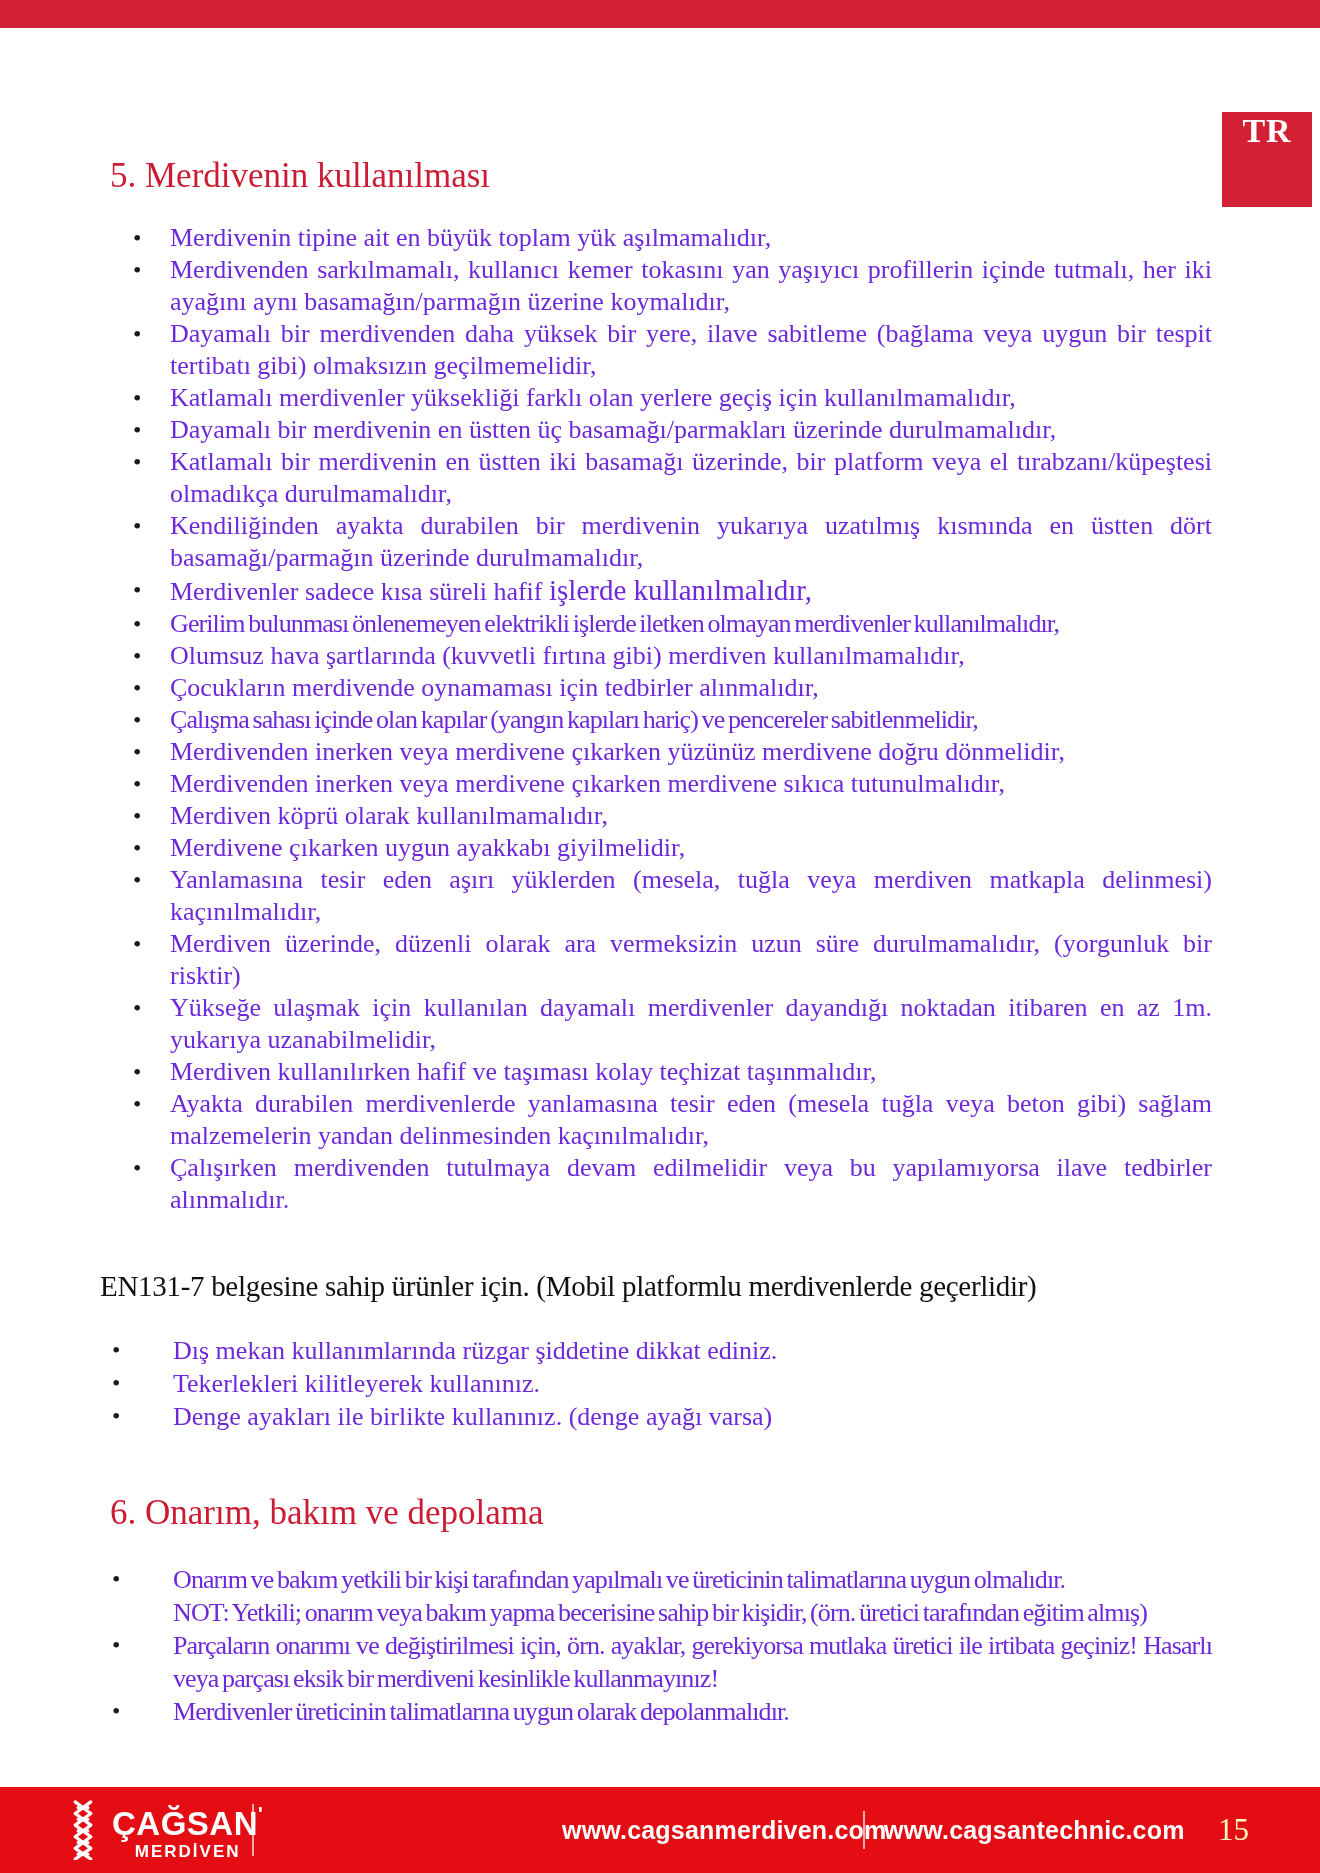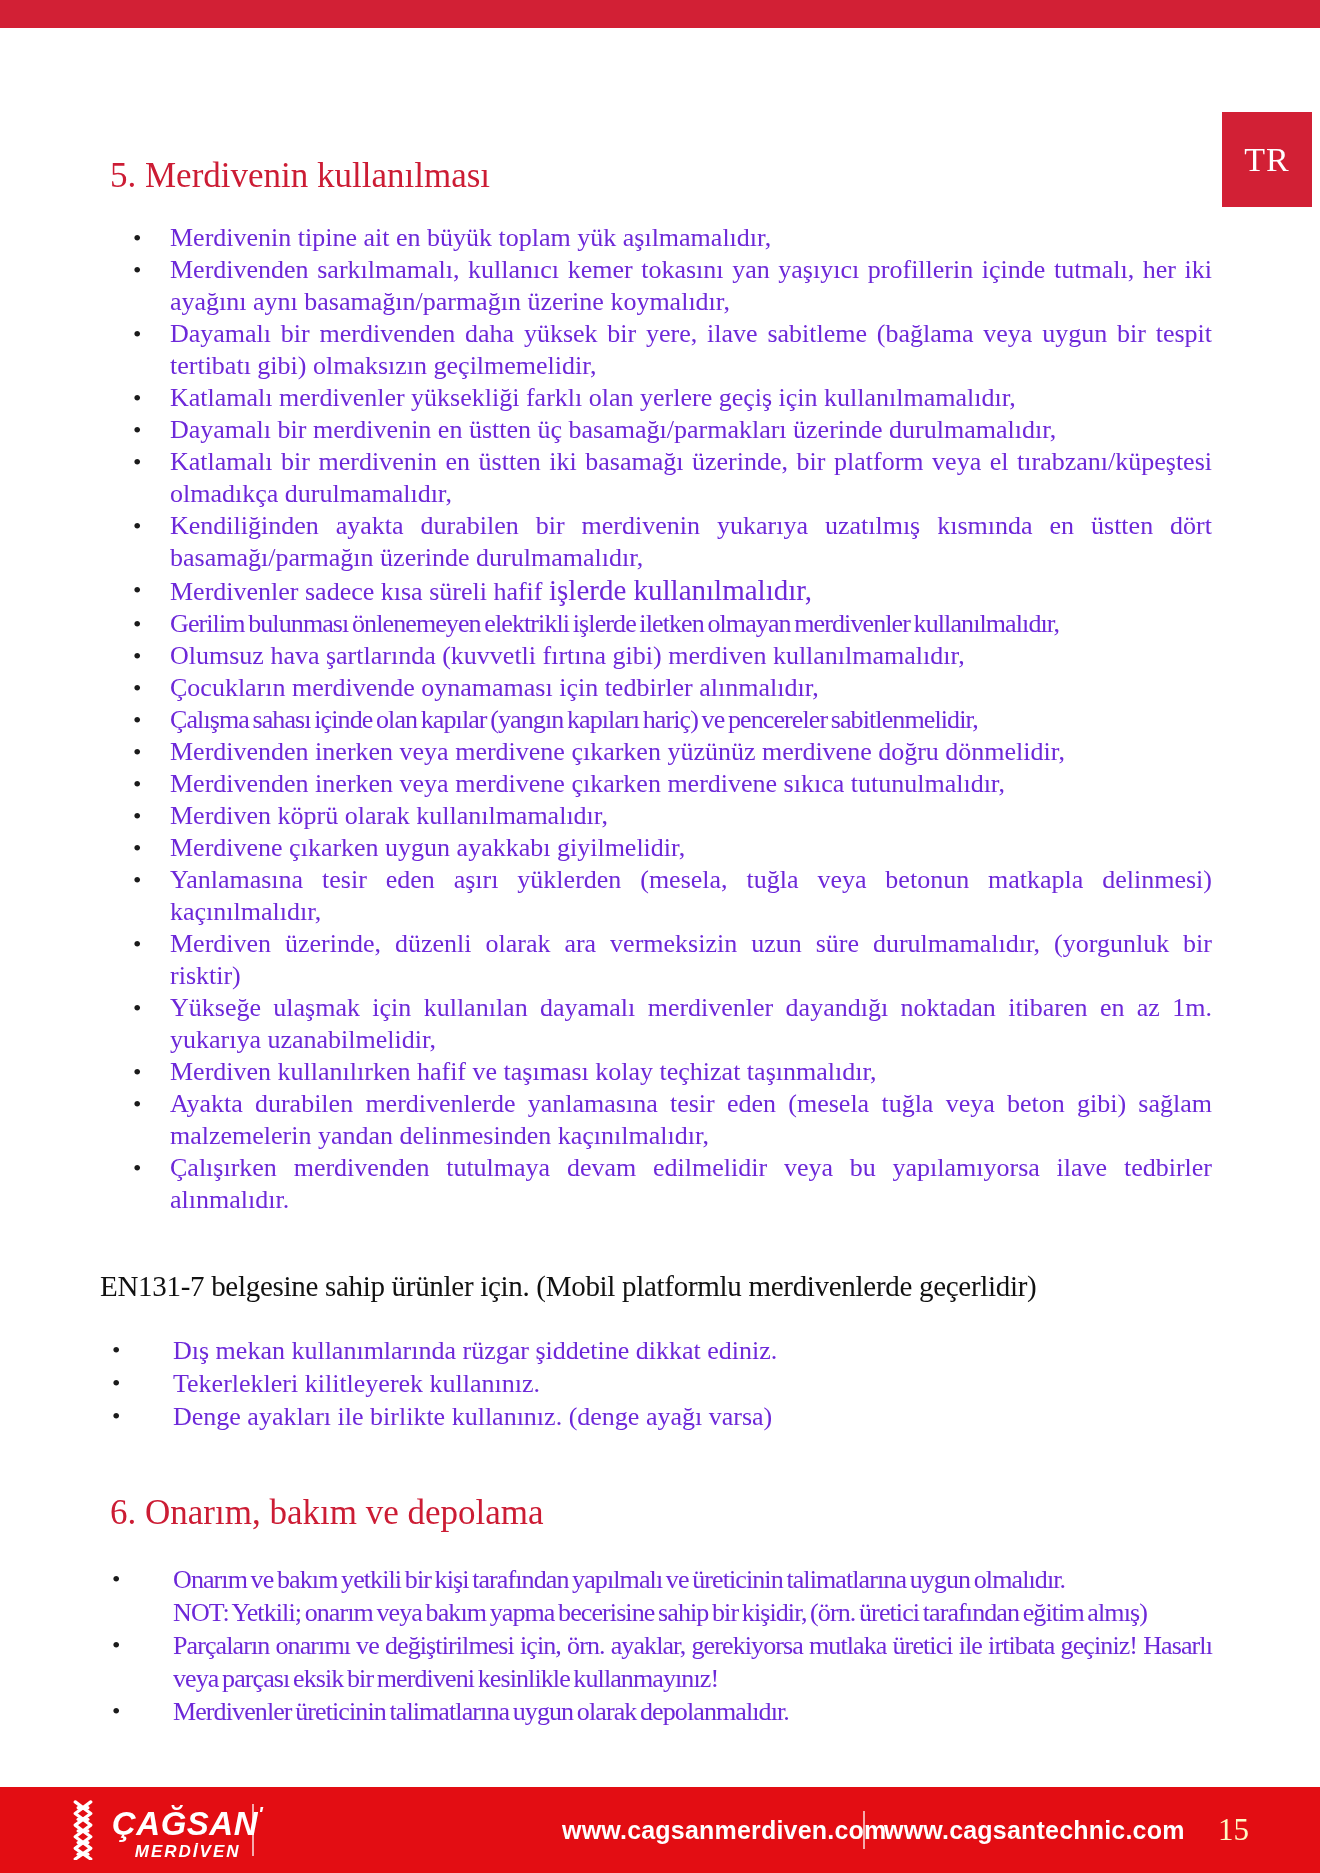--- a/index.html
+++ b/index.html
@@ -6,22 +6,22 @@
   html,body{margin:0;padding:0;}
   body{
     width:1320px;height:1873px;position:relative;background:#ffffff;
     font-family:"Liberation Serif", serif;color:#1b1b1b;overflow:hidden;
   }
   
   .topbar{position:absolute;top:0;left:0;width:1320px;height:28px;background:#d22035;}
   
   .tr-tab{
     position:absolute;top:112px;left:1222px;width:90px;height:95px;background:#d22035;
-    display:flex;align-items:center;justify-content:center;
-    color:#fff;font-weight:normal;font-size:34px;letter-spacing:1px;
+    display:flex;align-items:flex-start;justify-content:center;
+    color:#fff;font-weight:bold;font-size:34px;letter-spacing:1px;
   }
   
   .content{position:absolute;left:110px;top:156px;width:1102px;}
   h1.sec{
     margin:0;color:#cc1c34;font-size:35px;line-height:40px;font-weight:normal;
     font-family:"Liberation Serif", serif;
   }
   h2.sub{
     margin:52px 0 0 -10px;color:#111;font-size:29px;line-height:36px;font-weight:normal;
     white-space:nowrap;letter-spacing:-0.3px;
@@ -40,21 +40,21 @@
   h1.sec6{margin-top:60px;}
   .big{font-size:29px;}
   .condensed{font-size:25px;letter-spacing:-0.9px;word-spacing:-2px;}
   
   .footer{
     position:absolute;left:0;top:1787px;width:1320px;height:86px;background:#e30d13;
     color:#fff;font-family:"Liberation Sans", sans-serif;
   }
   .footer .vdiv{position:absolute;top:17px;width:2px;height:52px;background:rgba(255,255,255,0.65);}
   .brand1{position:absolute;left:62px;top:13px;display:flex;align-items:center;}
-  .brand1 .words{margin-left:8px;text-align:center;font-style:italic;line-height:1;}
+  .brand1 .words{margin-left:8px;text-align:center;line-height:1;}
   .brand1 .name{font-size:33px;font-weight:bold;letter-spacing:0.5px;}
   .brand1 .mark{font-size:20px;vertical-align:14px;font-weight:bold;}
   .brand1 .subname{font-size:17px;font-weight:bold;letter-spacing:2px;margin-top:3px;}
   .brand2{position:absolute;left:278px;top:16px;display:flex;align-items:center;}
   .brand2 .words{margin-left:10px;line-height:1;}
   .brand2 .top{font-size:17px;font-weight:bold;letter-spacing:4px;margin-left:28px;}
   .brand2 .bottom{font-size:31px;font-weight:bold;letter-spacing:2px;margin-top:2px;}
   .url{position:absolute;top:0;height:86px;display:flex;align-items:center;
        font-size:25px;font-weight:bold;letter-spacing:0.2px;}
   .url1{left:562px;}
@@ -85,21 +85,21 @@
       <li>Kendiliğinden ayakta durabilen bir merdivenin yukarıya uzatılmış kısmında en üstten dört basamağı/parmağın üzerinde durulmamalıdır,</li>
       <li><span>Merdivenler sadece kısa süreli hafif </span><span class="big">işlerde kullanılmalıdır,</span></li>
       <li class="condensed">Gerilim bulunması önlenemeyen elektrikli işlerde iletken olmayan merdivenler kullanılmalıdır,</li>
       <li>Olumsuz hava şartlarında (kuvvetli fırtına gibi) merdiven kullanılmamalıdır,</li>
       <li>Çocukların merdivende oynamaması için tedbirler alınmalıdır,</li>
       <li class="condensed">Çalışma sahası içinde olan kapılar (yangın kapıları hariç) ve pencereler sabitlenmelidir,</li>
       <li>Merdivenden inerken veya merdivene çıkarken yüzünüz merdivene doğru dönmelidir,</li>
       <li>Merdivenden inerken veya merdivene çıkarken merdivene sıkıca tutunulmalıdır,</li>
       <li>Merdiven köprü olarak kullanılmamalıdır,</li>
       <li>Merdivene çıkarken uygun ayakkabı giyilmelidir,</li>
-      <li>Yanlamasına tesir eden aşırı yüklerden (mesela, tuğla veya betonun matkapla delinmesi) kaçınılmalıdır,</li>
+      <li>Yanlamasına tesir eden aşırı yüklerden (mesela, tuğla veya merdiven matkapla delinmesi) kaçınılmalıdır,</li>
       <li>Merdiven üzerinde, düzenli olarak ara vermeksizin uzun süre durulmamalıdır, (yorgunluk bir risktir)</li>
       <li>Yükseğe ulaşmak için kullanılan dayamalı merdivenler dayandığı noktadan itibaren en az 1m. yukarıya uzanabilmelidir,</li>
       <li>Merdiven kullanılırken hafif ve taşıması kolay teçhizat taşınmalıdır,</li>
       <li>Ayakta durabilen merdivenlerde yanlamasına tesir eden (mesela tuğla veya beton gibi) sağlam malzemelerin yandan delinmesinden kaçınılmalıdır,</li>
       <li>Çalışırken merdivenden tutulmaya devam edilmelidir veya bu yapılamıyorsa ilave tedbirler alınmalıdır.</li>
     </ul>
 
   <h2 class="sub">EN131-7 belgesine sahip ürünler için. (Mobil platformlu merdivenlerde geçerlidir)</h2>
   <ul class="bullets l2">
       <li>Dış mekan kullanımlarında rüzgar şiddetine dikkat ediniz.</li>

